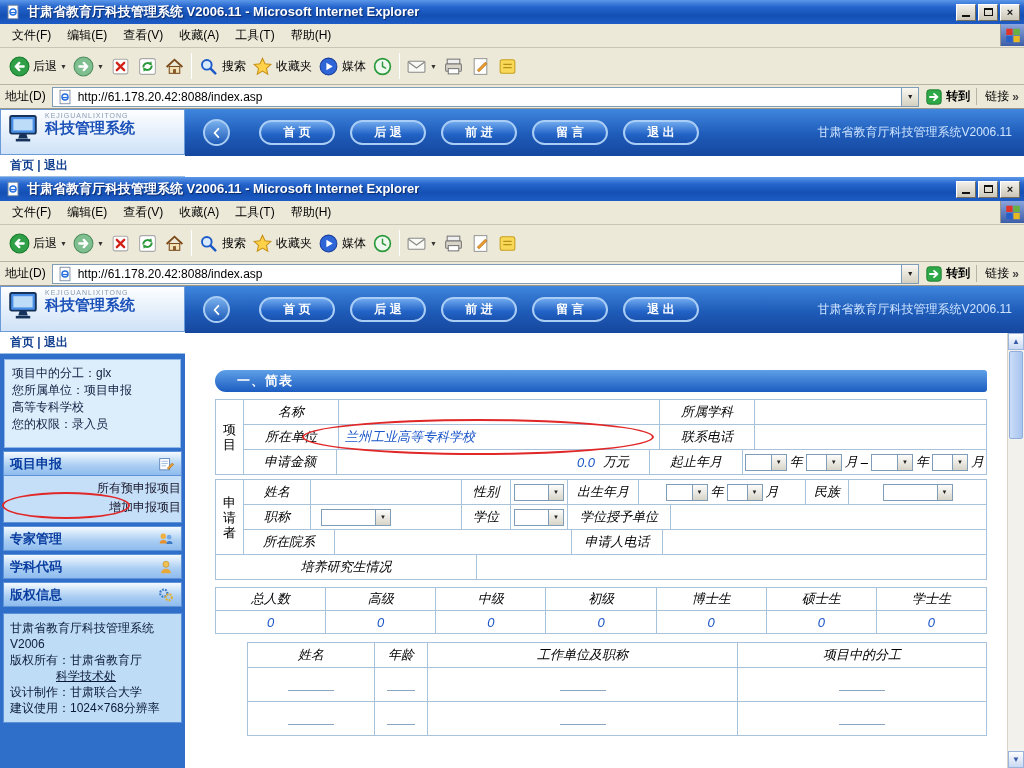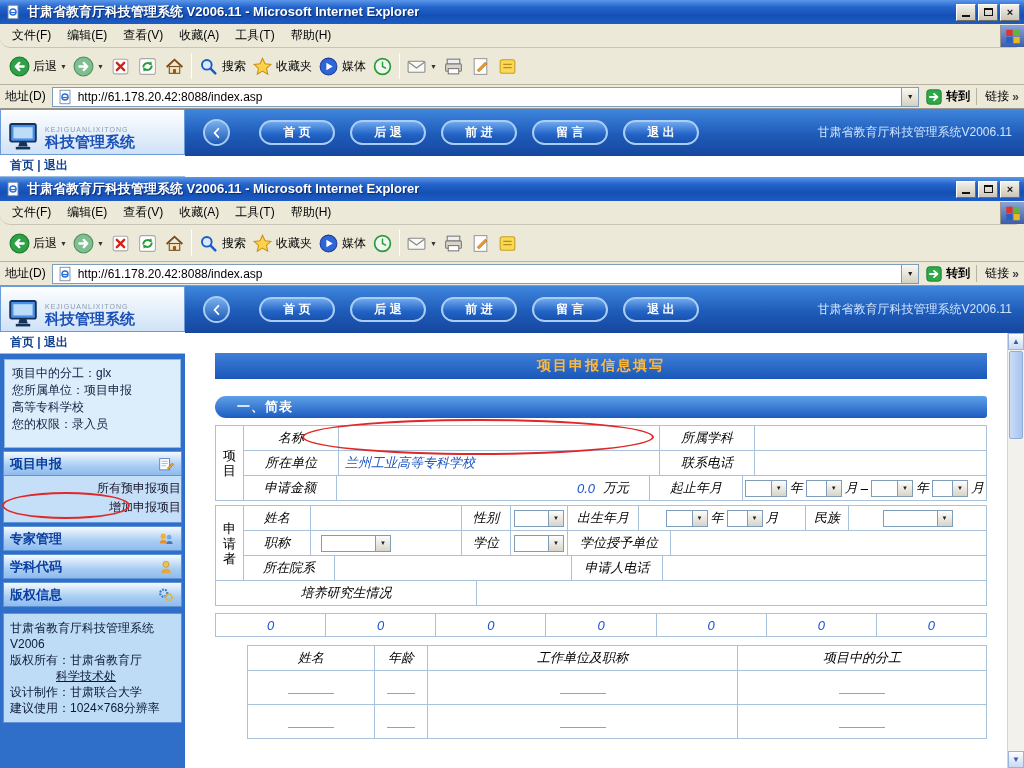--- a/index.html
+++ b/index.html
@@ -12,21 +12,21 @@
 
   
   .titlebar { flex:0 0 24px; background:linear-gradient(180deg,#5B97E8 0%,#2464CC 30%,#1450B4 65%,#1E5CC6 100%); display:flex; align-items:center; padding:0 4px; gap:5px; }
   .title-text { color:#fff; font-weight:bold; font-size:13px; flex:1; white-space:nowrap; overflow:hidden; text-shadow:1px 1px 1px #0A2A6A; }
   .winbtns { display:flex; gap:2px; }
   .wbtn { width:20px; height:17px; background:linear-gradient(180deg,#F2F0EA,#CBC6B8); border:1px solid #FFF; border-right-color:#716D5F; border-bottom-color:#716D5F; display:flex; align-items:center; justify-content:center; font-size:11px; font-weight:bold; color:#111; line-height:1; }
   .wbtn .minbar { width:8px; height:2px; background:#111; margin-top:8px; }
   .wbtn .maxbox { width:9px; height:8px; border:1px solid #111; border-top-width:2px; }
 
   
-  .menubar { flex:0 0 23px; background:#ECE9D8; border-bottom:1px solid #C9C5B6; display:flex; align-items:flex-end; padding-left:4px;border-radius:10px; }
+  .menubar { flex:0 0 23px; background:#ECE9D8; border-bottom:1px solid #C9C5B6; display:flex; align-items:flex-start; padding-left:4px; }
   .menu-item { padding:3px 8px; }
   .menubar .spacer { flex:1; }
   .flagbox { width:24px; height:22px; background:linear-gradient(180deg,#8AA4DC,#3C5EA8); border-left:1px solid #9A968A; display:grid; place-items:center; }
 
   
   .toolbar { flex:0 0 37px; background:#ECE9D8; border-bottom:1px solid #B8B4A4; display:flex; align-items:center; padding:0 6px; }
   .tbtn { display:flex; align-items:center; gap:3px; padding:2px 3px; white-space:nowrap; }
   .caret { font-size:7px; color:#333; }
   .tsep { width:1px; height:26px; background:#BDB9A9; border-right:1px solid #FFF; margin:0 3px; }
   .ti { width:21px; height:21px; }
@@ -37,21 +37,21 @@
   .addr-combo { flex:1; height:20px; background:#fff; border:1px solid #7F9DB9; display:flex; align-items:center; padding-left:3px; gap:4px; }
   .addr-drop { margin-left:auto; width:17px; height:100%; background:linear-gradient(#FAF8F2,#D5D1C1); border-left:1px solid #7F9DB9; display:grid; place-items:center; font-size:7px; color:#222; }
   .go-btn { display:flex; align-items:center; gap:3px; font-weight:bold; }
   .links { display:flex; align-items:center; gap:3px; border-left:1px solid #B8B4A4; padding-left:8px; }
   .chev2 { font-weight:bold; color:#444; }
 
   
   .content { flex:1; display:flex; overflow:hidden; background:#fff; }
 
   .sidebar { flex:0 0 185px; background:#2F6FC9; display:flex; flex-direction:column; overflow:hidden; }
-  .logo-box { height:46px; background:linear-gradient(180deg,#FDFEFF,#CFE2F7); border:1px solid #6A9AD8; display:flex; align-items:flex-end; padding:2px 5px; gap:5px; }
+  .logo-box { height:46px; background:linear-gradient(180deg,#FDFEFF,#CFE2F7); border:1px solid #6A9AD8; display:flex; align-items:flex-start; padding:2px 5px; gap:5px; }
   .logo-en { font-size:7px; color:#8A9AB0; letter-spacing:1px; }
   .logo-cn { font-size:15px; font-weight:bold; color:#1A50B8; }
   .home-exit { height:22px; background:#fff; border-bottom:1px solid #9ABCE0; display:flex; align-items:center; padding-left:10px; font-weight:bold; color:#13408F; }
   .user-panel { margin:5px 4px 0; background:#DCEDFC; border:1px solid #8FB8E8; padding:5px 7px 14px; color:#102040; line-height:17px; }
   .side-sec { margin:3px 3px 0; }
   .sec-head { height:25px; background:linear-gradient(180deg,#F4FAFF,#A9CDF2 60%,#8FBCEE); border:1px solid #5E92D8; display:flex; align-items:center; justify-content:space-between; padding:0 6px; }
   .sec-title { font-weight:bold; color:#0A3EA0; font-size:13px; }
   .sec-items { background:#C6DFF8; border:1px solid #5E92D8; border-top:none; padding:3px 0 5px 12px; }
   .sec-item { line-height:19px; color:#141428;text-align:right; }
   .side-footer { margin:6px 3px 0; background:#BFDCF6; border:1px solid #5E92D8; padding:6px 6px; color:#0A1A3A; line-height:16px; }
@@ -572,21 +572,20 @@
           </span>
         <span class="nav-pill">首 页</span>
         <span class="nav-pill">后 退</span>
         <span class="nav-pill">前 进</span>
         <span class="nav-pill">留 言</span>
         <span class="nav-pill">退 出</span>
         <span class="nav-sys">甘肃省教育厅科技管理系统V2006.11</span>
       </div>
 
       <div class="page">
-        <div class="page-title">项目申报信息填写</div>
         <div class="section-bar">一、简表</div>
 
         <div class="ftable hasv">
           <div class="vlabel">项目</div>
           <div class="frow ind">
             <span class="fcell" style="width:96px">名称</span>
             <span class="fcell left" style="width:322px"></span>
             <span class="fcell" style="width:96px">所属学科</span>
             <span class="fcell grow left"></span>
           </div>
@@ -683,20 +682,29 @@
             <span class="fcell grow left"></span>
           </div>
           <div class="frow">
             <span class="fcell" style="width:262px">培养研究生情况</span>
             <span class="fcell grow left"></span>
           </div>
         </div>
 
         <div class="ftable stats" style="margin-top:7px">
           <div class="frow">
+            <span class="fcell">总人数</span>
+            <span class="fcell">高级</span>
+            <span class="fcell">中级</span>
+            <span class="fcell">初级</span>
+            <span class="fcell">博士生</span>
+            <span class="fcell">硕士生</span>
+            <span class="fcell">学士生</span>
+          </div>
+          <div class="frow">
             <span class="fcell val">0</span>
             <span class="fcell val">0</span>
             <span class="fcell val">0</span>
             <span class="fcell val">0</span>
             <span class="fcell val">0</span>
             <span class="fcell val">0</span>
             <span class="fcell val">0</span>
           </div>
         </div>
 

